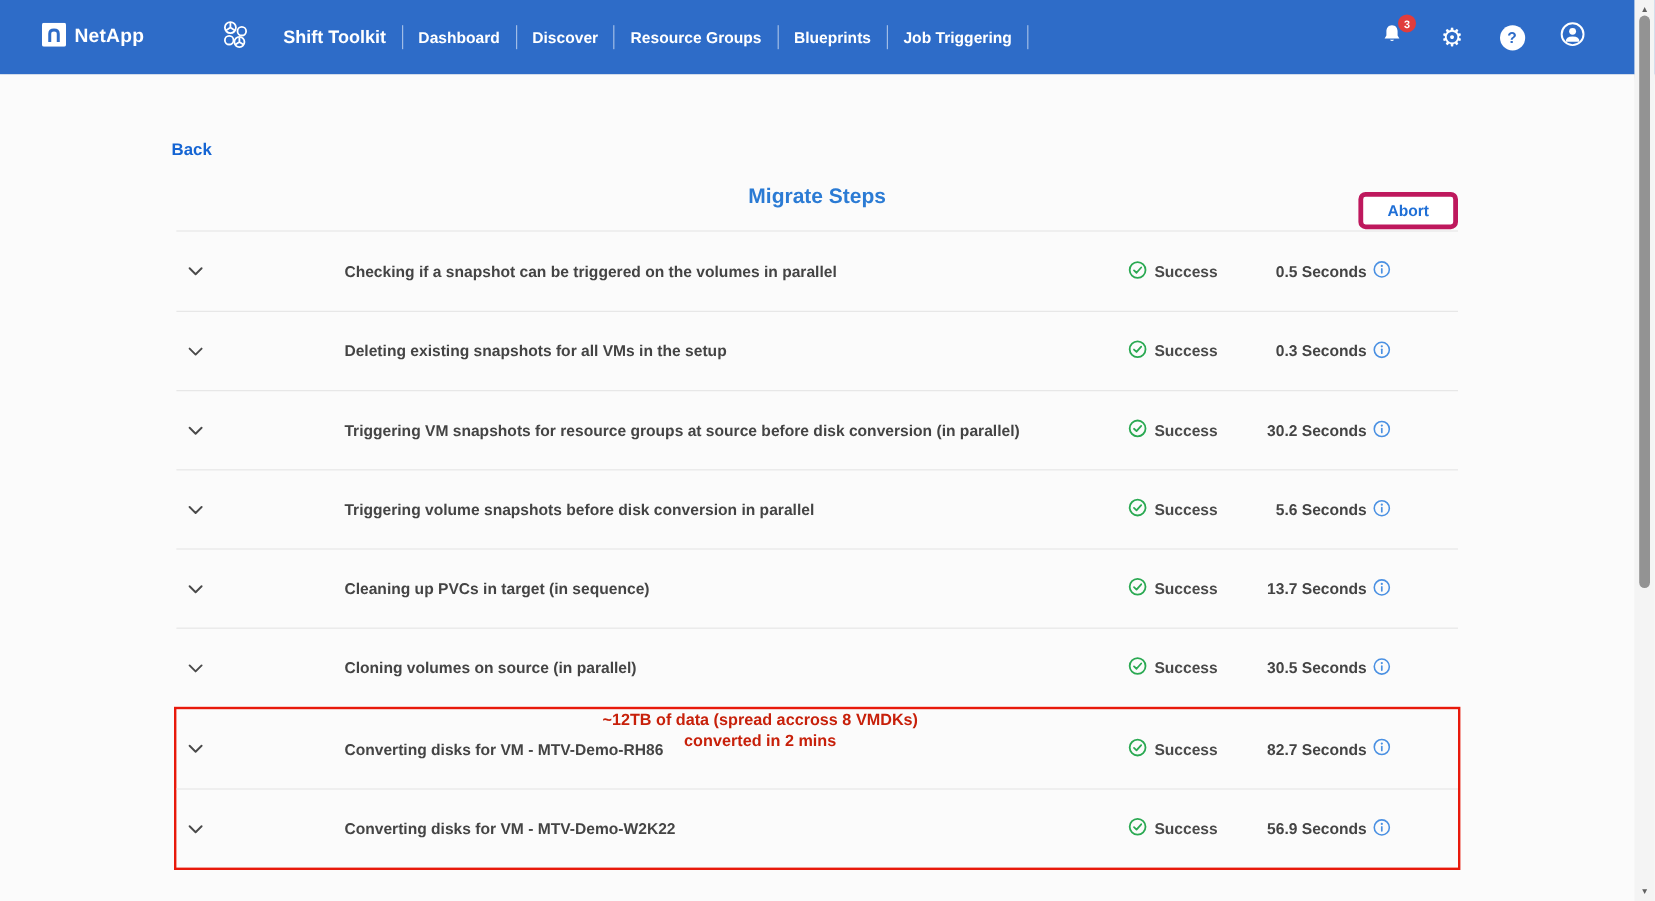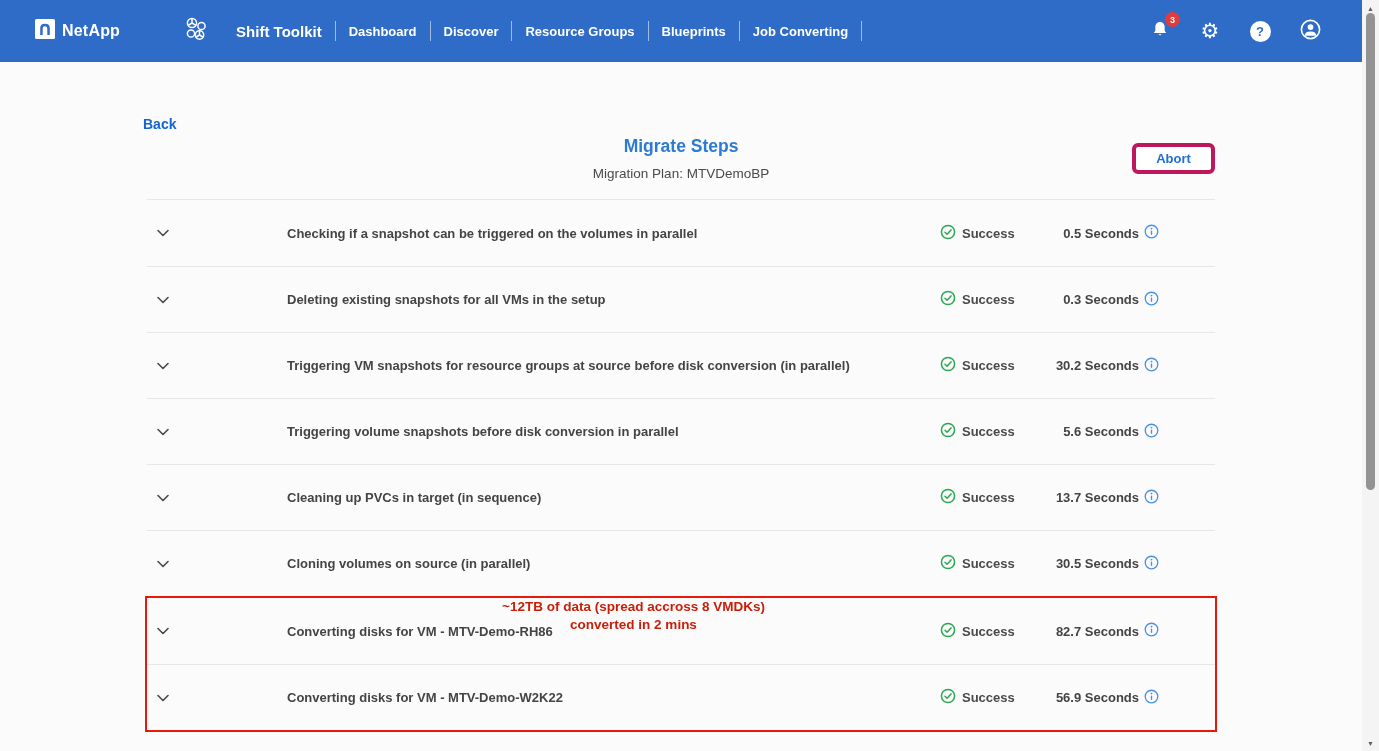--- a/index.html
+++ b/index.html
@@ -44,21 +44,21 @@
 
   
   .main-area{ position:absolute; top:62px; left:0; width:1362px; height:581px;
               background:#fbfbfb; }
   .content{ width:1068px; margin:0 auto; position:relative; }
 
   .back-link{ display:inline-block; margin-top:54px; margin-left:-4px;
               color:var(--link-blue); font-size:14px; font-weight:bold;
               cursor:pointer; text-decoration:none; }
 
-  .page-header{ position:relative; margin-top:3px; text-align:center; }
+  .page-header{ position:relative; margin-top:19px; text-align:center; }
   .page-title{ color:var(--title-blue); font-size:17.5px; font-weight:600; }
   .page-subtitle{ margin-top:9px; color:#4a4a4a; font-size:13.5px; }
   .abort-btn{
     position:absolute; right:0; top:7px; width:83px; height:31px;
     background:#fff; border:4px solid #be185d; border-radius:6px;
     color:#1f6fd6; font-size:13px; font-weight:bold; cursor:pointer;
     font-family:"Liberation Sans", sans-serif;
   }
 
   
@@ -129,21 +129,21 @@
 
   <div class="nav-sep"></div>
   <a class="nav-item">Dashboard</a>
   <div class="nav-sep"></div>
   <a class="nav-item">Discover</a>
   <div class="nav-sep"></div>
   <a class="nav-item">Resource Groups</a>
   <div class="nav-sep"></div>
   <a class="nav-item">Blueprints</a>
   <div class="nav-sep"></div>
-  <a class="nav-item">Job Converting</a>
+  <a class="nav-item">Job Triggering</a>
   <div class="nav-sep"></div>
 
   <div class="nav-spacer"></div>
 
   <div class="nav-icons">
     <div class="icon-btn">
       <span>
         <svg width="20" height="21" viewBox="0 0 24 24" fill="#ffffff">
           <path d="M12 3 C8.2 3 6.4 6 6.4 9.2 L6.4 13.4 L4.6 16.2 L19.4 16.2 L17.6 13.4 L17.6 9.2 C17.6 6 15.8 3 12 3 Z"></path>
           <path d="M10 17.6 A2.2 2.2 0 0 0 14 17.6 Z"></path>
@@ -168,21 +168,20 @@
     </div>
   </div>
 </div>
 
 <div class="main-area">
   <div class="content">
     <a class="back-link">Back</a>
 
     <div class="page-header">
       <div class="page-title">Migrate Steps</div>
-      <div class="page-subtitle">Migration Plan: MTVDemoBP</div>
       <button class="abort-btn">Abort</button>
     </div>
 
     <div class="steps-list">
       <div>
           <div class="step-row">
     <div class="chevron">
       <svg width="18" height="18" viewBox="0 0 18 18">
         <path d="M4 6.5 L9 11.5 L14 6.5" fill="none" stroke="#4a4a4a" stroke-width="1.6" stroke-linecap="round" stroke-linejoin="round"></path>
       </svg>

